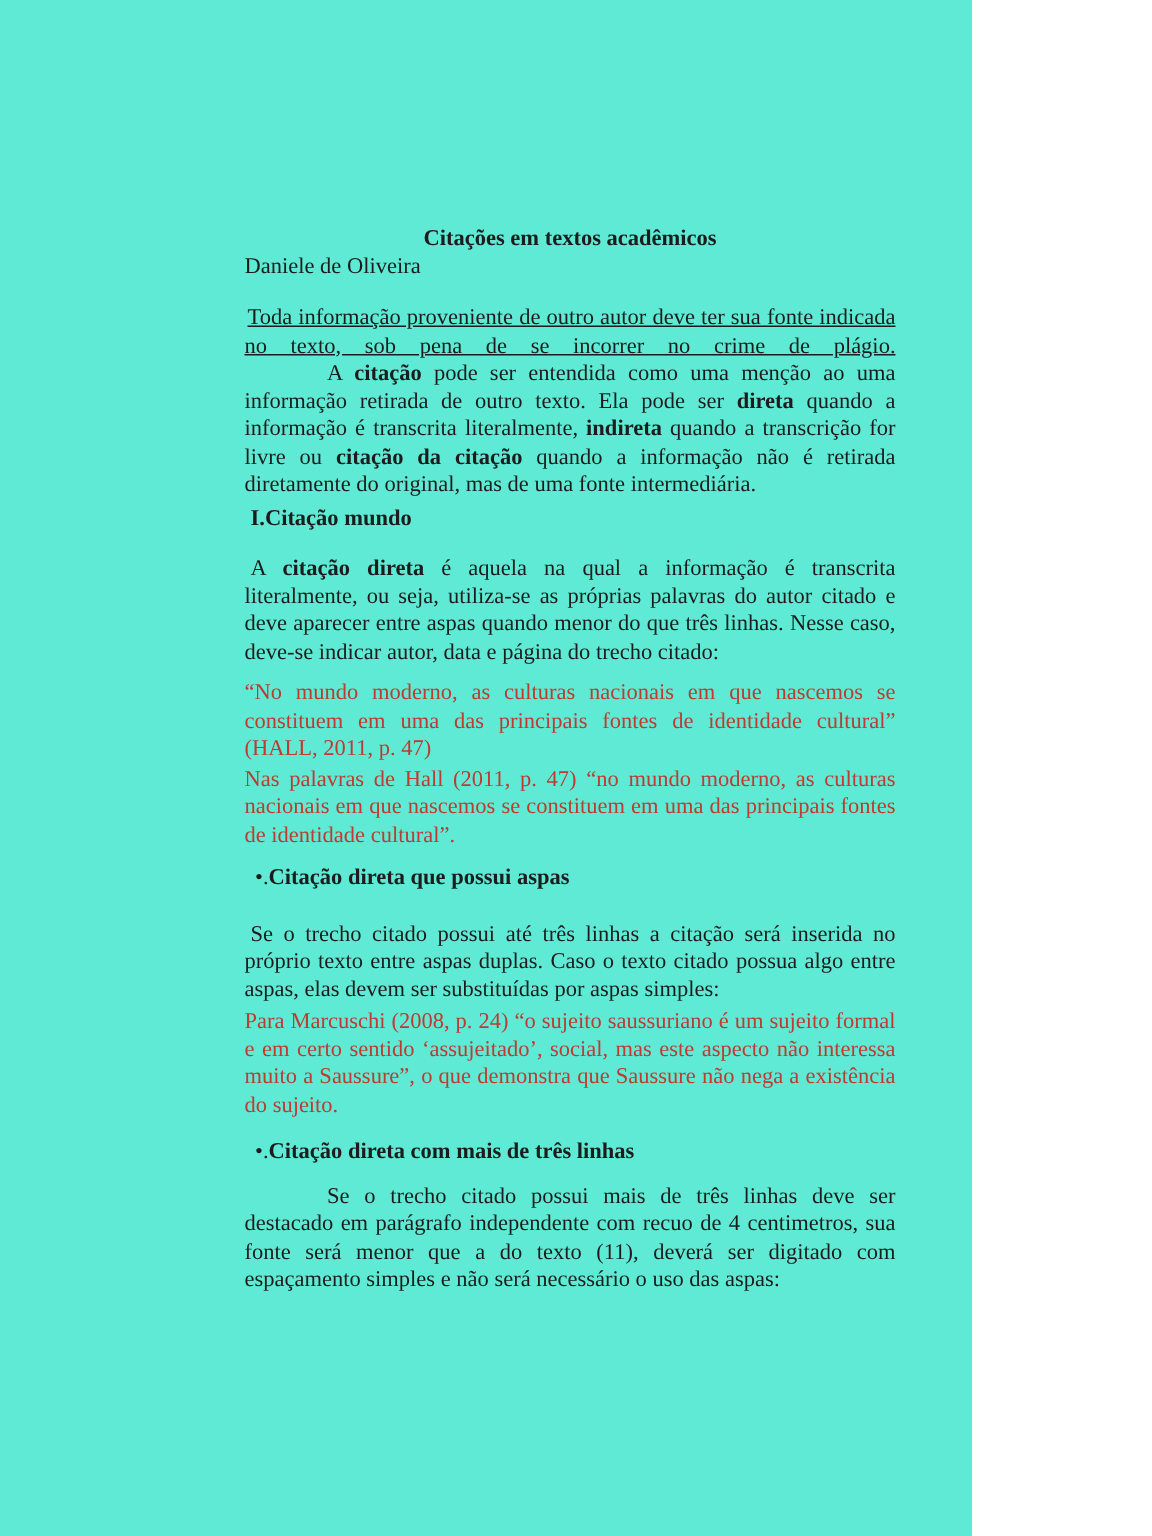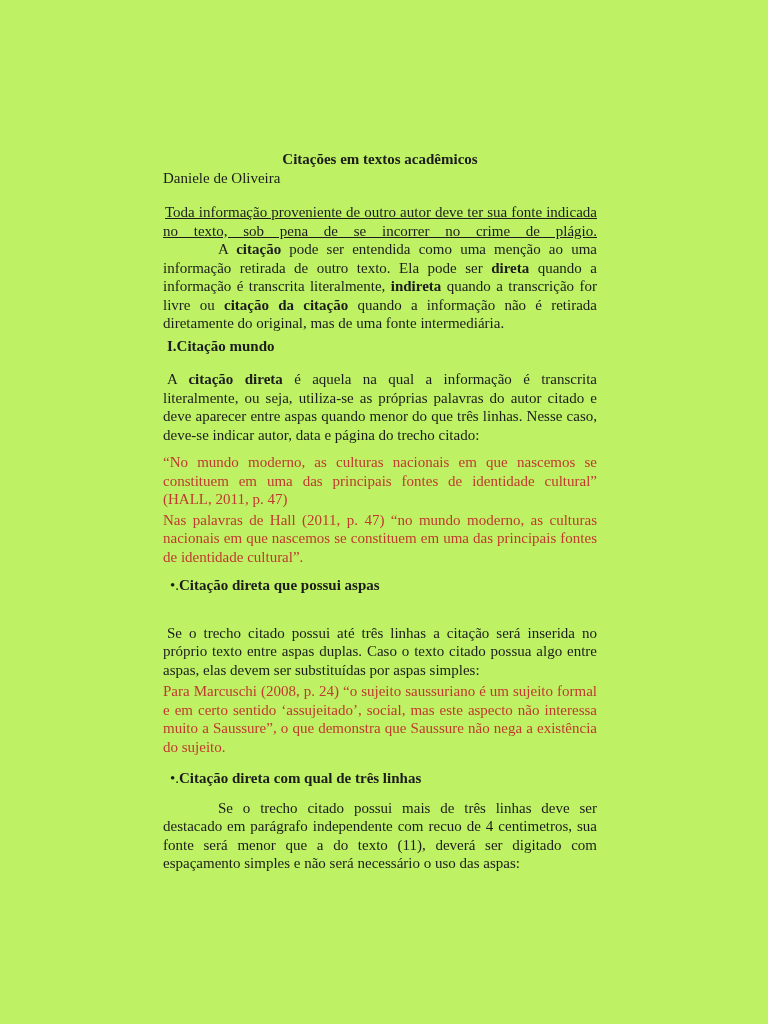--- a/index.html
+++ b/index.html
@@ -1,20 +1,20 @@
 <!DOCTYPE html>
 <html style="--quote-red: #bf3a30;"><head>
 <meta charset="utf-8">
 <title>Citações em textos acadêmicos</title>
 <style>
   html,body{margin:0;padding:0;background:#ffffff;}
   .page{
     position:relative;
-    width:768px;height:1024px;
-    background:#bef264;
+    width:648px;height:1024px;
+    background:#5eead4;
     overflow:hidden;
     font-family:"Liberation Serif","DejaVu Serif",serif;
     font-size:15px;
     line-height:18.5px;
     color:#1c1c1c;
   }
   .content{position:absolute;left:163px;top:150px;width:434px;}
   .doc-title{font-weight:bold;text-align:center;margin:0;}
   .doc-author{text-align:left;padding-right:8px;margin:0 12px 16px 0;}
   .p{margin:0;text-align:justify;}
@@ -23,21 +23,21 @@
   .notice{
     margin:0;text-align:justify;text-align-last:justify;
     text-decoration:underline;text-indent:2px;
   }
   .sec-heading{font-weight:bold;margin:4px 0 15px 0;padding-left:4px;}
   .quote{color:var(--quote-red,#bf3a30);}
   .mt9{margin-top:9px;}
   .mt14{margin-top:2px;}
   .mt5{margin-top:3px;}
   .bullet-heading{padding-left:7px;font-weight:normal;}
-  .bh1{margin:10px 0 29px 0;}
+  .bh1{margin:10px 0 19px 0;}
   .bh2{margin:13px 0 11px 0;}
   .bullet-heading .marker{font-weight:normal;}
   .bullet-heading b{font-weight:bold;}
 </style>
 </head>
 <body>
 
 <div class="page">
   <div class="content">
 
@@ -56,18 +56,18 @@
     <p class="p quote mt9">“No mundo moderno, as culturas nacionais em que nascemos se constituem em uma das principais fontes de identidade cultural” (HALL, 2011, p. 47)</p>
 
     <p class="p quote mt14">Nas palavras de Hall (2011, p. 47) “no mundo moderno, as culturas nacionais em que nascemos se constituem em uma das principais fontes de identidade cultural”.</p>
 
     <div class="bullet-heading bh1"><span class="marker">•.</span><b>Citação direta que possui aspas</b></div>
 
     <p class="p tiny-indent">Se o trecho citado possui até três linhas a citação será inserida no próprio texto entre aspas duplas. Caso o texto citado possua algo entre aspas, elas devem ser substituídas por aspas simples:</p>
 
     <p class="p quote mt5">Para Marcuschi (2008, p. 24) “o sujeito saussuriano é um sujeito formal e em certo sentido ‘assujeitado’, social, mas este aspecto não interessa muito a Saussure”, o que demonstra que Saussure não nega a existência do sujeito.</p>
 
-    <div class="bullet-heading bh2"><span class="marker">•.</span><b>Citação direta com qual de três linhas</b></div>
+    <div class="bullet-heading bh2"><span class="marker">•.</span><b>Citação direta com mais de três linhas</b></div>
 
     <p class="p indent">Se o trecho citado possui mais de três linhas deve ser destacado em parágrafo independente com recuo de 4 centimetros, sua fonte será menor que a do texto (11), deverá ser digitado com espaçamento simples e não será necessário o uso das aspas:</p>
 
   </div>
 </div>
 
 </body></html>

